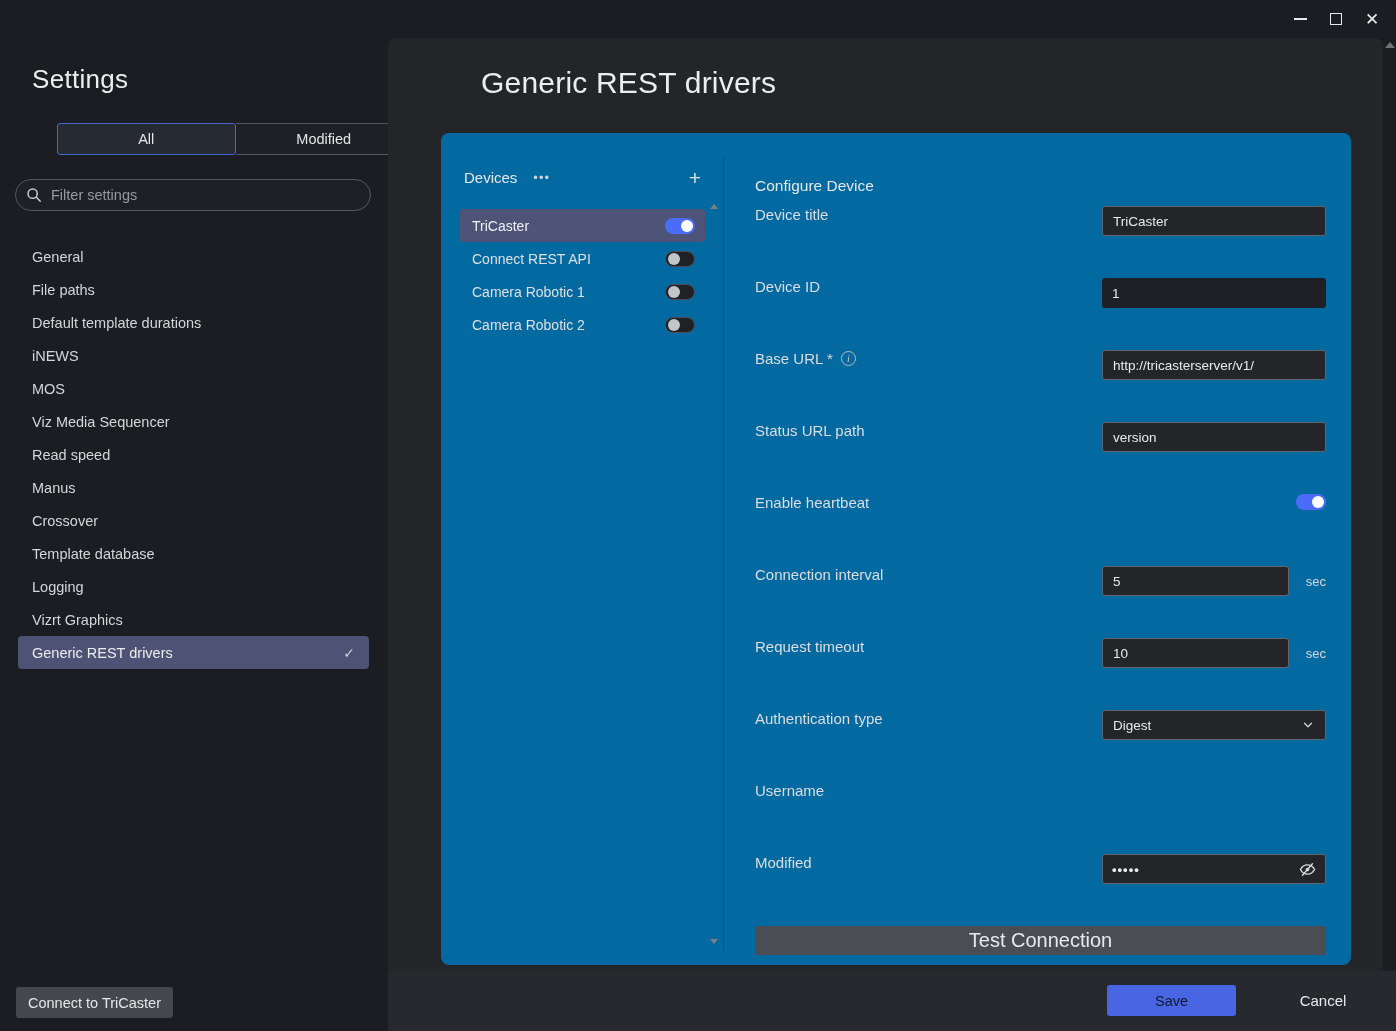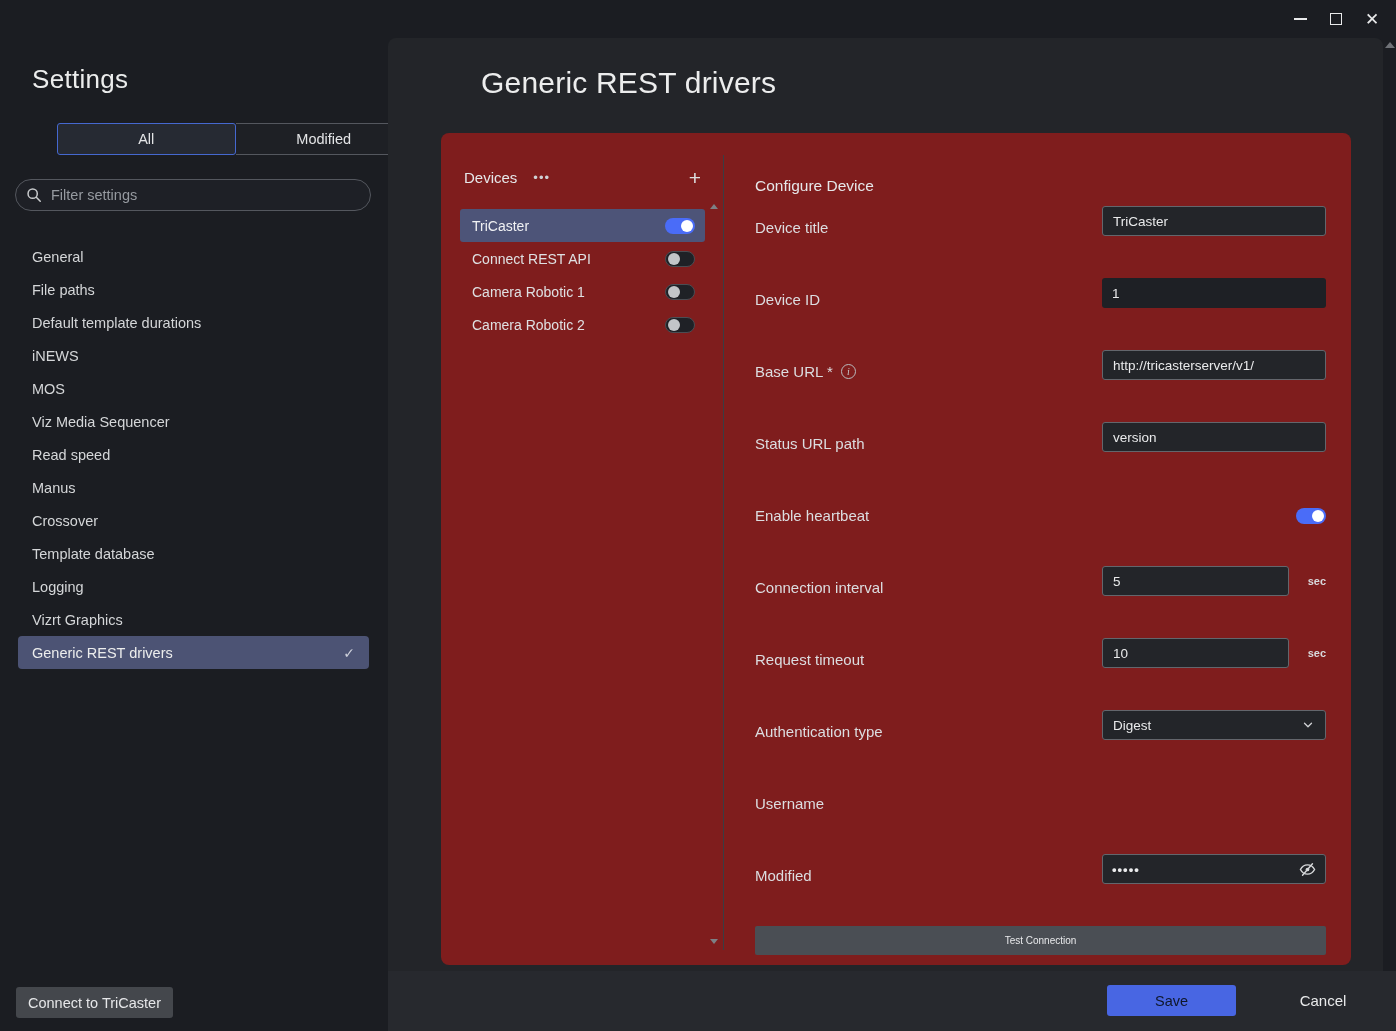--- a/index.html
+++ b/index.html
@@ -34,21 +34,21 @@
   .nav-item.selected { background:#4c5374; color:#eceded; justify-content:space-between; }
   .nav-check { font-size:14px; color:#cdd0da; }
   .connect-btn { position:absolute; left:16px; top:949px; width:157px; height:31px; background:#44474c; border:none; border-radius:3px; color:#e6e7e9; font-size:14.5px; font-family:inherit; cursor:pointer; }
 
   
   .main { position:absolute; left:388px; top:38px; width:995px; height:933px; background:#232529; border-radius:8px 8px 0 0; }
   .main-title { position:absolute; left:93px; top:28px; font-size:30px; font-weight:300; color:#eceded; letter-spacing:0.2px; }
   .scroll-gutter { position:absolute; right:0; top:38px; width:13px; height:933px; background:#1b1d22; }
   .scroll-arrow-up-main { position:absolute; top:4px; left:50%; transform:translateX(-50%); width:0; height:0; border-left:5px solid transparent; border-right:5px solid transparent; border-bottom:6px solid #6f7277; }
 
-  .card { position:absolute; left:53px; top:95px; width:910px; height:832px; background:#7f1d1d; border-radius:8px; }
+  .card { position:absolute; left:53px; top:95px; width:910px; height:832px; background:#0369a1; border-radius:8px; }
 
   
   .devices-col { position:absolute; left:0; top:0; width:282px; height:832px; }
   .devices-header { position:absolute; left:23px; top:29px; height:30px; width:240px; display:flex; align-items:center; }
   .devices-title { font-size:15px; color:#e6e7e9; }
   .more-icon { margin-left:16px; font-size:13px; letter-spacing:1px; color:#cfd1d4; cursor:pointer; }
   .add-icon { margin-left:auto; margin-right:3px; font-size:21px; font-weight:300; color:#dddee0; cursor:pointer; line-height:1; }
   .device-list { position:absolute; left:19px; top:76px; width:245px; }
   .device-row { height:33px; display:flex; align-items:center; justify-content:space-between; padding:0 10px 0 12px; font-size:14px; color:#dfe0e2; border-radius:3px; cursor:pointer; }
   .device-row.selected { background:#4d5478; color:#f0f1f3; }
@@ -60,33 +60,33 @@
   .toggle { width:30px; height:16px; border-radius:8px; position:relative; flex-shrink:0; cursor:pointer; }
   .toggle.off { background:#1f2126; border:1px solid #4a4d53; }
   .toggle.on { background:#4a6cf8; }
   .toggle .knob { position:absolute; top:2px; width:12px; height:12px; border-radius:50%; }
   .toggle.off .knob { left:2px; top:1px; background:#c3c5c8; }
   .toggle.on .knob { right:2px; background:#ffffff; }
 
   
   .form-col { position:absolute; left:314px; top:8px; width:571px; height:832px; }
   .form-title { position:absolute; left:0; top:36px; font-size:15.5px; color:#e6e7e9; }
-  .form-row { position:absolute; left:0; width:571px; height:30px; display:flex; align-items:flex-end; justify-content:space-between; }
+  .form-row { position:absolute; left:0; width:571px; height:30px; display:flex; align-items:flex-start; justify-content:space-between; }
   .form-label { font-size:15px; color:#dcdde0; display:flex; align-items:center; gap:8px; }
   .info-icon { width:15px; height:15px; border:1px solid #b9bbbe; border-radius:50%; display:inline-flex; align-items:center; justify-content:center; font-size:10px; font-style:italic; font-family:"Liberation Serif",serif; color:#c9cbce; }
   .text-input { width:224px; height:30px; background:#232529; border:1px solid #63666c; border-radius:3px; color:#e9eaeb; font-size:13.5px; font-family:inherit; padding:0 10px; outline:none; }
   .text-input.readonly { background:#1e2025; border:none; }
   .unit-wrap { width:224px; display:flex; align-items:center; justify-content:space-between; }
   .unit-wrap .text-input { width:187px; }
-  .unit-label { font-size:11px; font-weight:700; color:#d8d9dc; }
+  .unit-label { font-size:13px; font-weight:400; color:#d8d9dc; }
   .select-wrap { width:224px; height:30px; background:#232529; border:1px solid #63666c; border-radius:3px; display:flex; align-items:center; justify-content:space-between; padding:0 10px; cursor:pointer; }
   .select-value { font-size:13.5px; color:#e9eaeb; }
   .password-wrap { width:224px; height:30px; background:#232529; border:1px solid #63666c; border-radius:3px; display:flex; align-items:center; justify-content:space-between; padding:0 9px; }
   .password-wrap input { width:160px; background:transparent; border:none; outline:none; color:#e9eaeb; font-size:13px; font-weight:700; letter-spacing:1px; font-family:inherit; }
-  .test-btn { position:absolute; left:0; top:785px; width:571px; height:29px; background:#4a4e54; border:none; border-radius:2px; color:#e8e9eb; font-size:10px; font-family:inherit; cursor:pointer; }
+  .test-btn { position:absolute; left:0; top:785px; width:571px; height:29px; background:#4a4e54; border:none; border-radius:2px; color:#e8e9eb; font-size:20px; font-family:inherit; cursor:pointer; }
 
   
   .footer { position:absolute; left:388px; top:971px; width:1008px; height:60px; background:#27292e; }
   .save-btn { position:absolute; left:719px; top:14px; width:129px; height:31px; background:#4866e3; border:none; border-radius:3px; color:#0f172a; font-size:14.5px; font-family:inherit; cursor:pointer; }
   .cancel-btn { position:absolute; left:880px; top:14px; width:110px; height:31px; background:transparent; border:none; color:#e9eaeb; font-size:15px; font-family:inherit; cursor:pointer; }
 
   svg { display:block; }
 </style>
 </head>
 <body>

